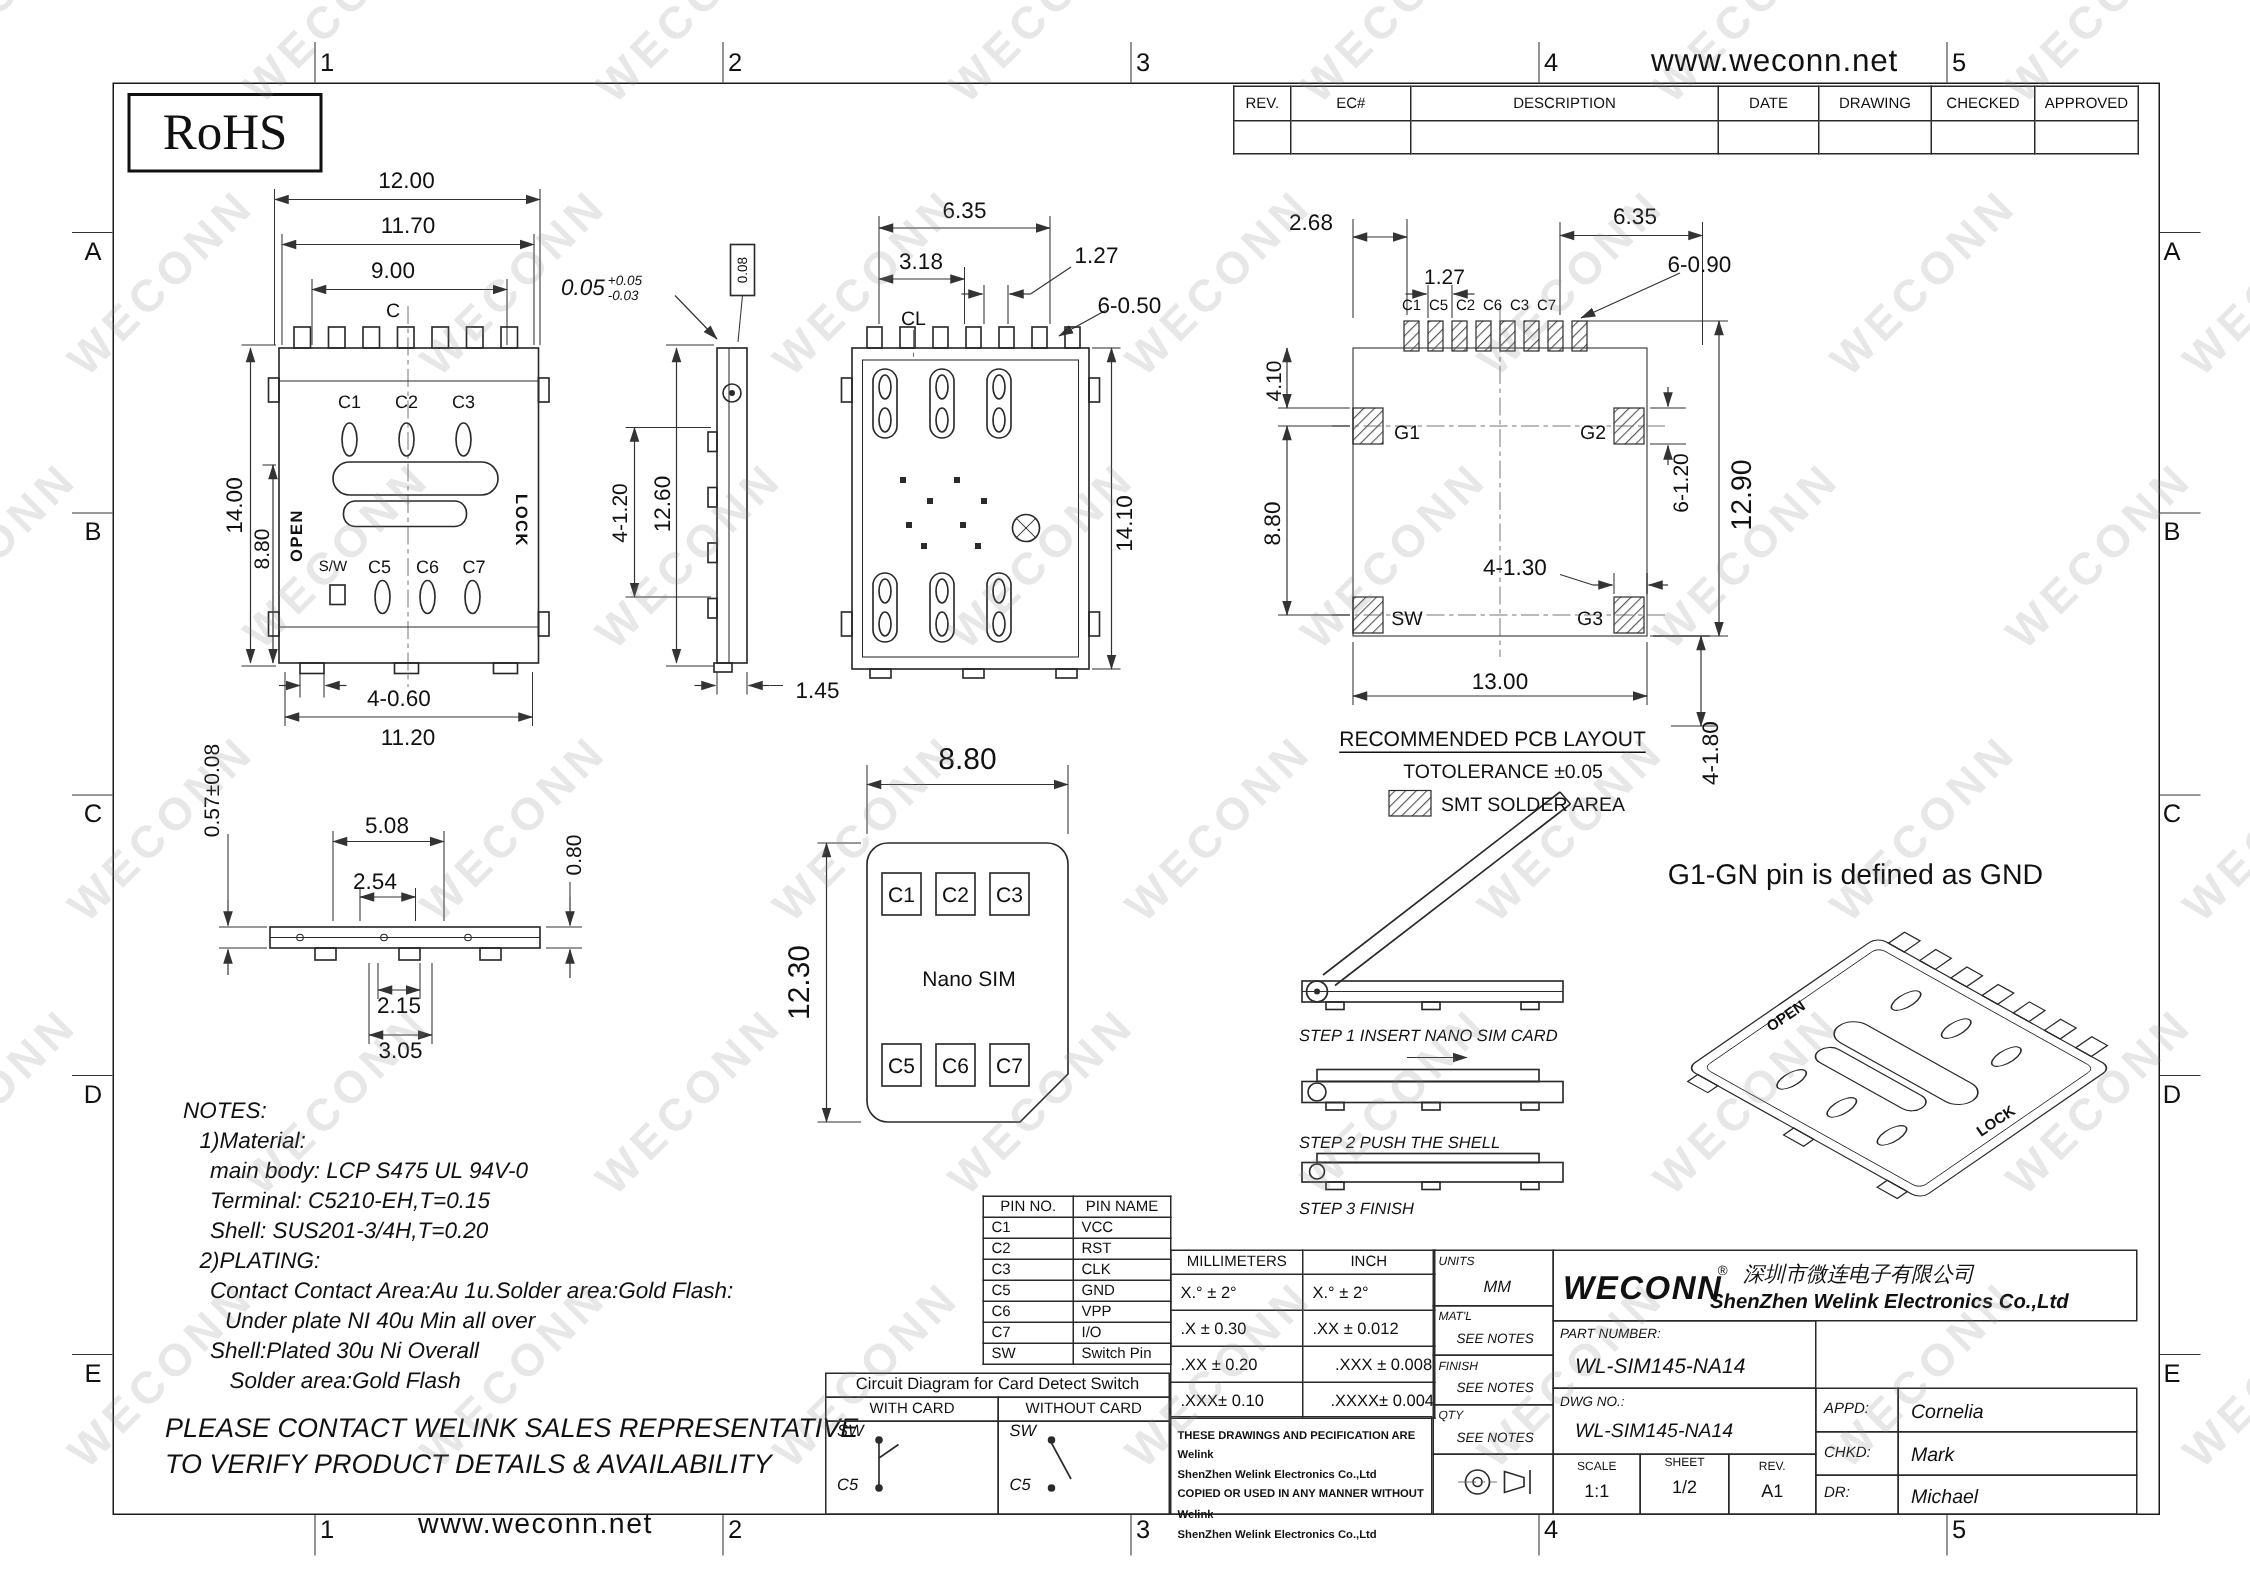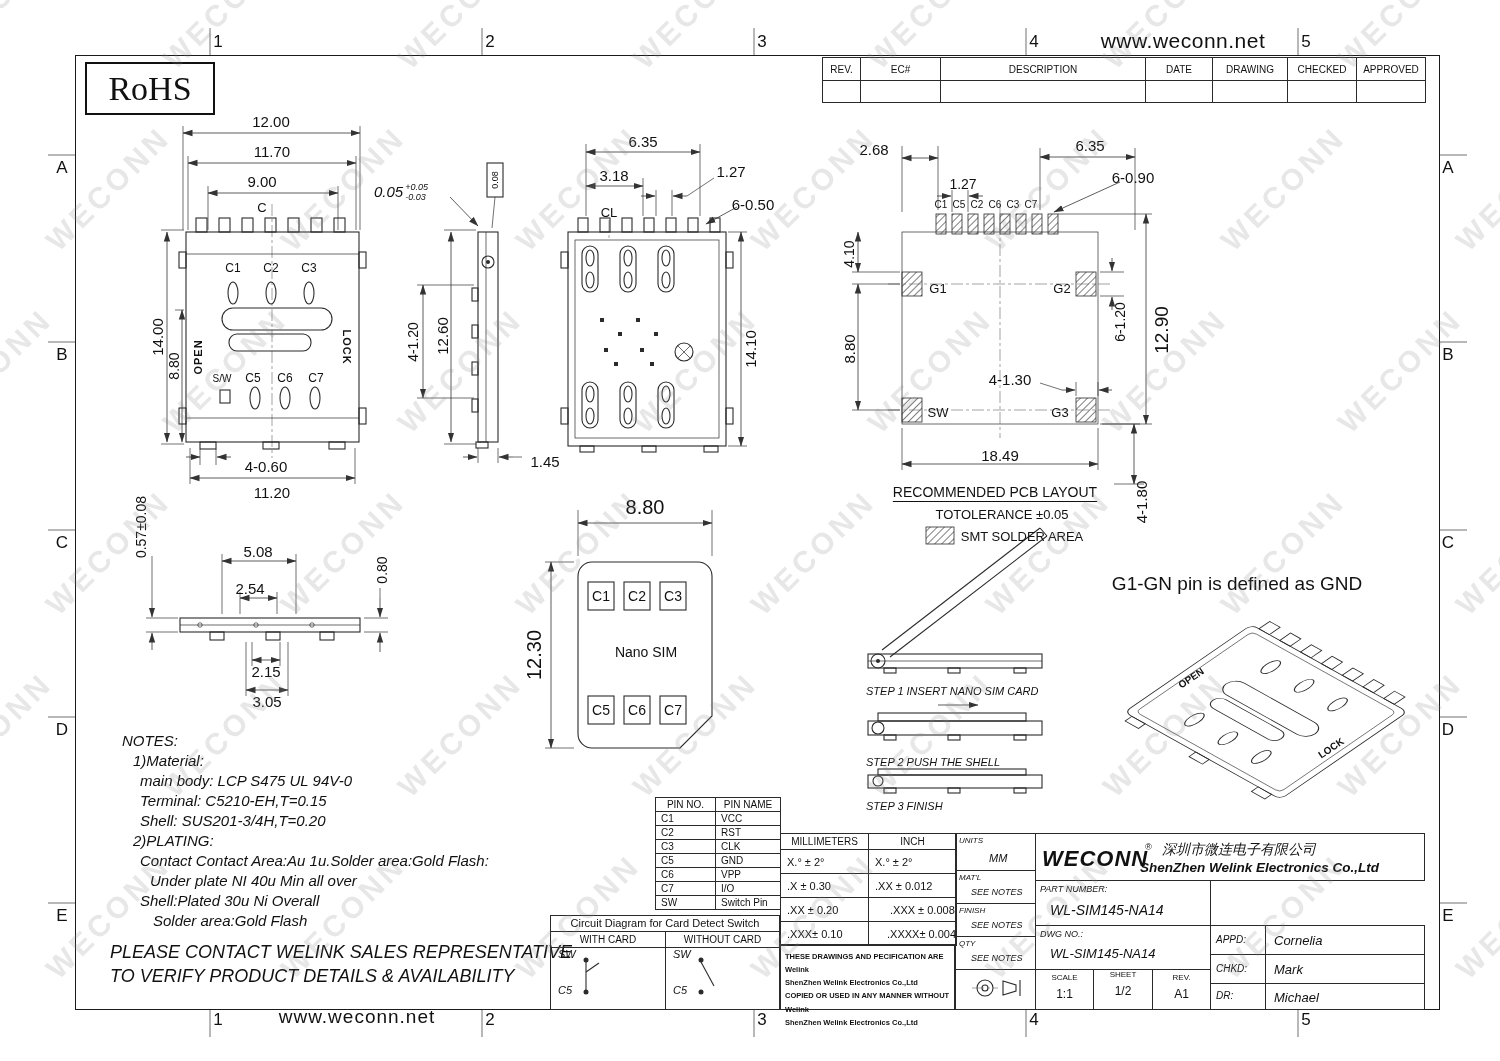--- a/index.html
+++ b/index.html
@@ -492,21 +492,21 @@
 <div class="lbl s10" style="left:1031px;top:204px">C7</div>
 <div class="lbl s13" style="left:938px;top:288px">G1</div>
 <div class="lbl s13" style="left:1062px;top:288px">G2</div>
 <div class="lbl s13" style="left:938px;top:412px">SW</div>
 <div class="lbl s13" style="left:1060px;top:412px">G3</div>
 <div class="lbl r s14" style="left:849px;top:254px">4.10</div>
 <div class="lbl r" style="left:849px;top:349px">8.80</div>
 <div class="lbl r s14" style="left:1120px;top:322px">6-1.20</div>
 <div class="lbl r s19" style="left:1162px;top:330px">12.90</div>
 <div class="lbl" style="left:1010px;top:379px">4-1.30</div>
-<div class="lbl" style="left:1000px;top:455px">18.49</div>
+<div class="lbl" style="left:1000px;top:455px">13.00</div>
 <div class="lbl r" style="left:1141px;top:502px">4-1.80</div>
 <div class="lbl s14" style="left:995px;top:492px;text-decoration:underline;text-underline-offset:4px">RECOMMENDED PCB LAYOUT</div>
 <div class="lbl s13" style="left:1002px;top:514px">TOTOLERANCE ±0.05</div>
 <div class="lbl s13" style="left:1022px;top:536px">SMT SOLDER AREA</div>
 
 <div class="lbl" style="left:258px;top:551px">5.08</div>
 <div class="lbl" style="left:250px;top:588px">2.54</div>
 <div class="lbl r s14" style="left:141px;top:527px">0.57±0.08</div>
 <div class="lbl r s14" style="left:382px;top:570px">0.80</div>
 <div class="lbl" style="left:266px;top:671px">2.15</div>

